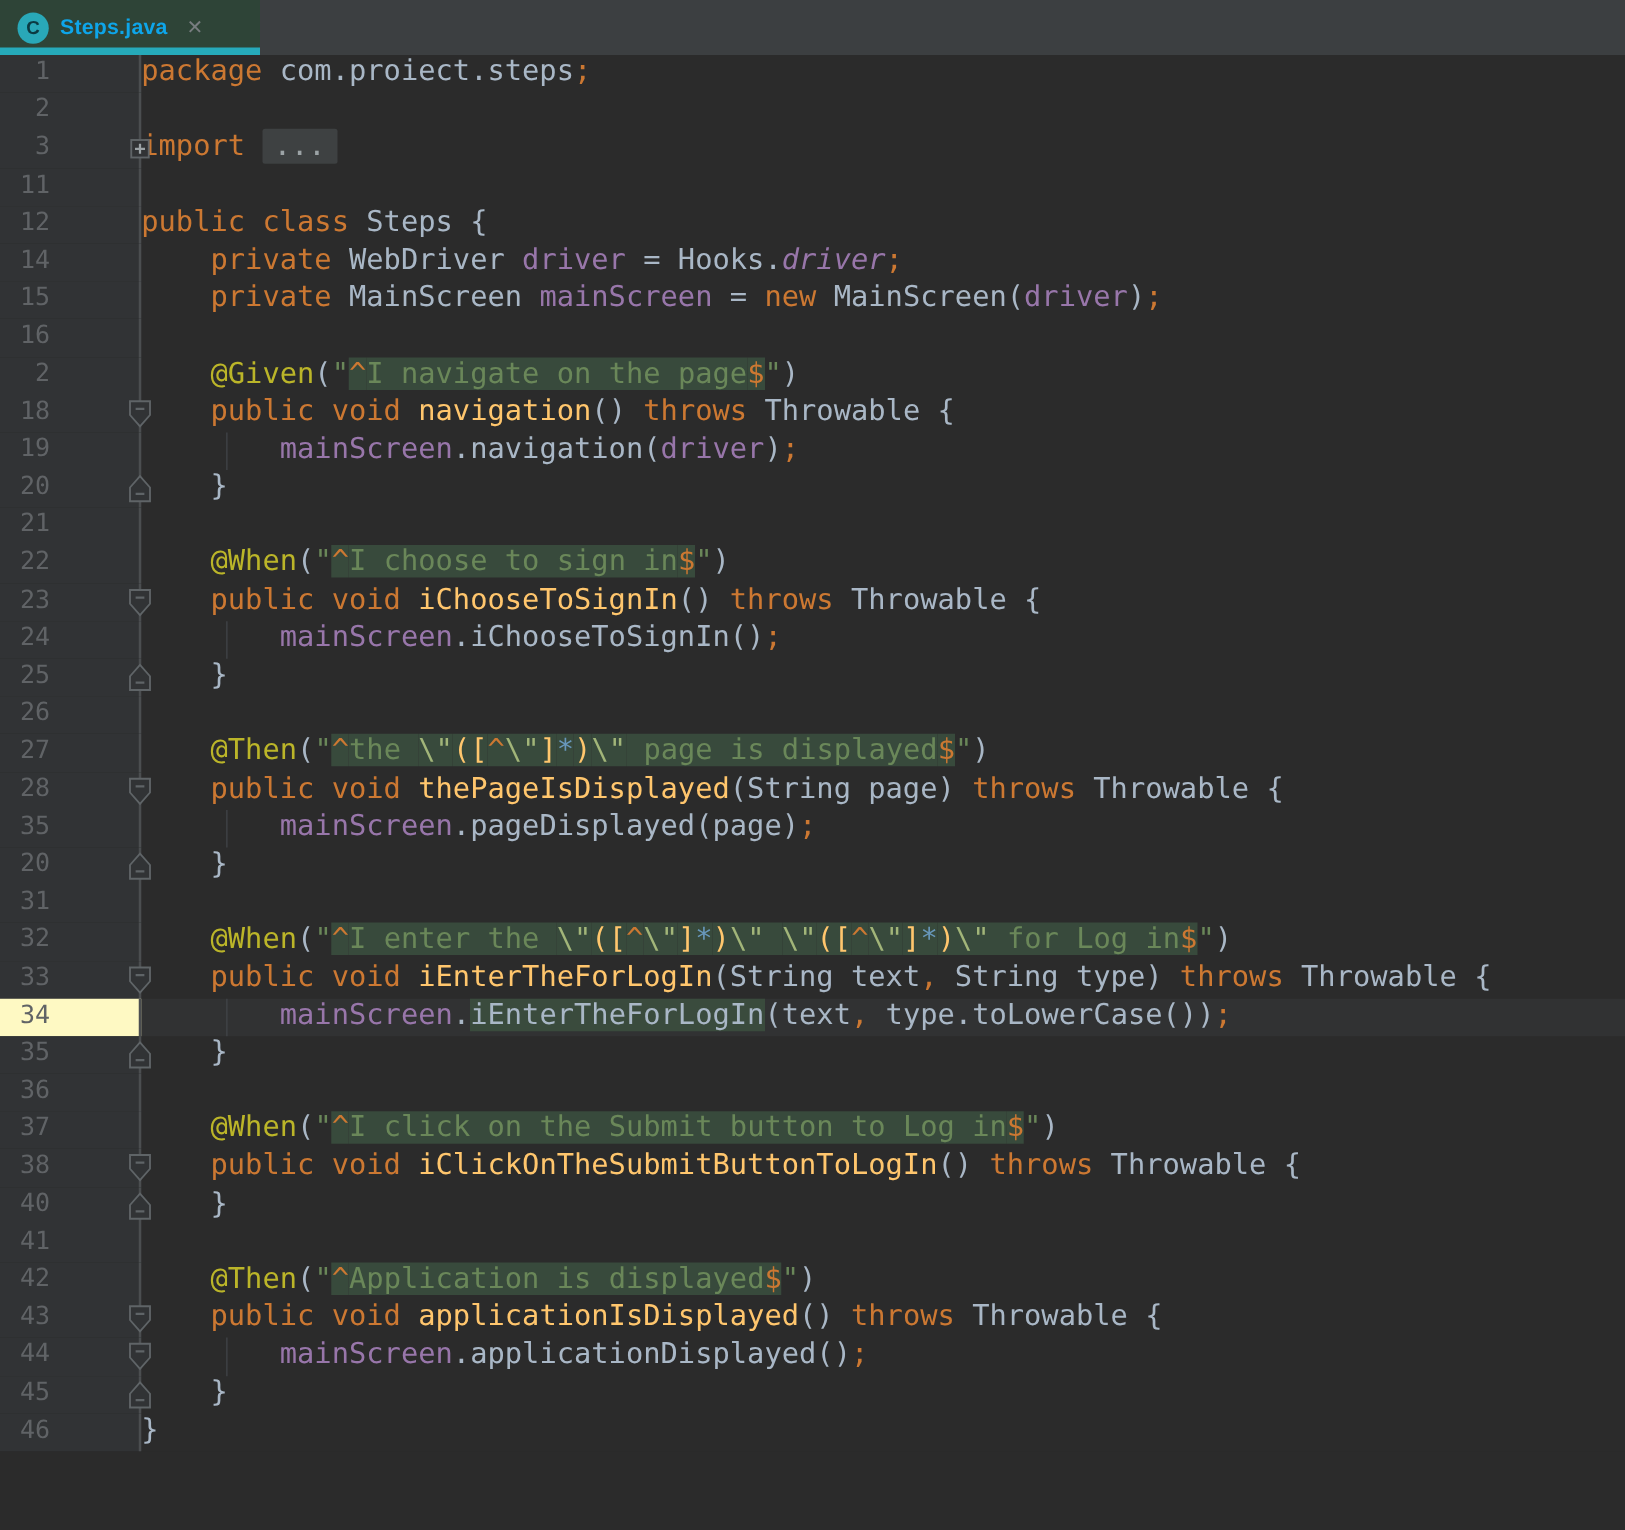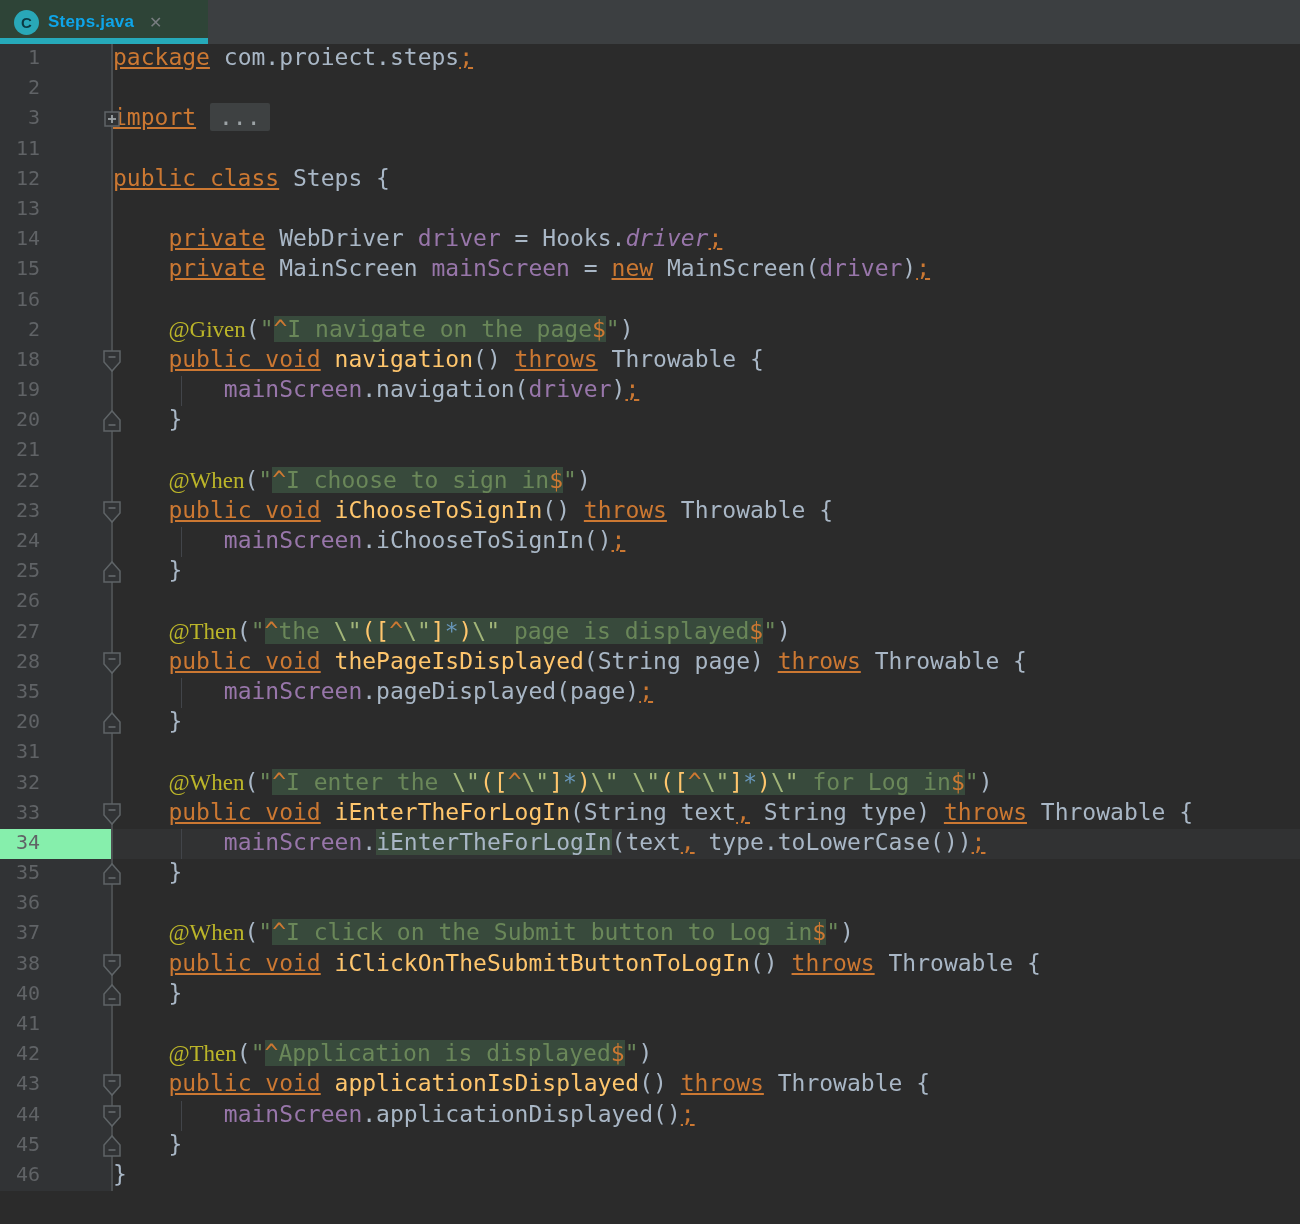--- a/index.html
+++ b/index.html
@@ -14,33 +14,33 @@
        font:bold 15px "Liberation Sans",sans-serif;display:flex;align-items:center;justify-content:center;flex:none;}
   .tab-title{color:#0ea5e9;font:600 17px "Liberation Sans",sans-serif;letter-spacing:.2px;}
   .tab-close{color:#787D80;font:400 16px "Liberation Sans",sans-serif;margin-left:6px;}
 
   
   .editor{position:relative;background:#2B2B2B;}
   .row{display:flex;height:30.2px;line-height:30.2px;}
   .row.caret{background:#313233;}
   .gutter{width:113px;flex:none;box-sizing:border-box;border-right:2px solid #4B4E50;
           background:#313335;position:relative;}
-  .row.caret .gutter{background:#86efac;}
+  .row.caret .gutter{background:#fef9c3;}
   .lnum{display:inline-block;width:40px;text-align:right;color:#606366;
         font:20px "DejaVu Sans Mono",monospace;}
   .mark{position:absolute;right:-11px;top:3px;width:20px;height:24px;z-index:2;}
   .code{flex:1;position:relative;font:23px "DejaVu Sans Mono",monospace;
         white-space:pre;color:#A9B7C6;}
   .guide{position:absolute;left:68px;top:0;bottom:0;width:1px;background:#42454A;}
 
   
-  .tk-k {color:#CC7832;text-decoration:underline;}                 
+  .tk-k {color:#CC7832;}                 
   .tk-p {color:#A9B7C6;}                 
   .tk-m {color:#FFC66D;margin-top:28px;}                 
-  .tk-a {color:#BBB529;font-family:Liberation Serif, serif;}                 
+  .tk-a {color:#BBB529;}                 
   .tk-s {color:#6A8759;}                 
   .tk-f {color:#9876AA;}                 
   .tk-fi{color:#9876AA;font-style:italic;} 
   .tk-rm{color:#CC7832;}                 
   .tk-rb{color:#FFC66D;}                 
   .tk-rq{color:#6897BB;}                 
   .tk-re{color:#A2B579;}                 
   .bg-rx{background:#384A3C;}            
   .bg-id{background:#3A4B3D;}            
   .tk-fold{background:#3E4142;color:#9CA3A6;border-radius:2px;padding:1px 9px;}
@@ -77,24 +77,20 @@
     </div>
     <div class="row">
       <div class="gutter"><span class="lnum">11</span></div>
       <div class="code"></div>
     </div>
     <div class="row">
       <div class="gutter"><span class="lnum">12</span></div>
       <div class="code"><span class="tk-k">public class</span><span class="tk-p"> Steps {</span></div>
     </div>
     <div class="row">
-      <div class="gutter"><span class="lnum">13</span></div>
-      <div class="code"></div>
-    </div>
-    <div class="row">
       <div class="gutter"><span class="lnum">14</span></div>
       <div class="code"><span class="tk-p">    </span><span class="tk-k">private</span><span class="tk-p"> WebDriver </span><span class="tk-f">driver</span><span class="tk-p"> = Hooks.</span><span class="tk-fi">driver</span><span class="tk-k">;</span></div>
     </div>
     <div class="row">
       <div class="gutter"><span class="lnum">15</span></div>
       <div class="code"><span class="tk-p">    </span><span class="tk-k">private</span><span class="tk-p"> MainScreen </span><span class="tk-f">mainScreen</span><span class="tk-p"> = </span><span class="tk-k">new</span><span class="tk-p"> MainScreen(</span><span class="tk-f">driver</span><span class="tk-p">)</span><span class="tk-k">;</span></div>
     </div>
     <div class="row">
       <div class="gutter"><span class="lnum">16</span></div>
       <div class="code"></div>

